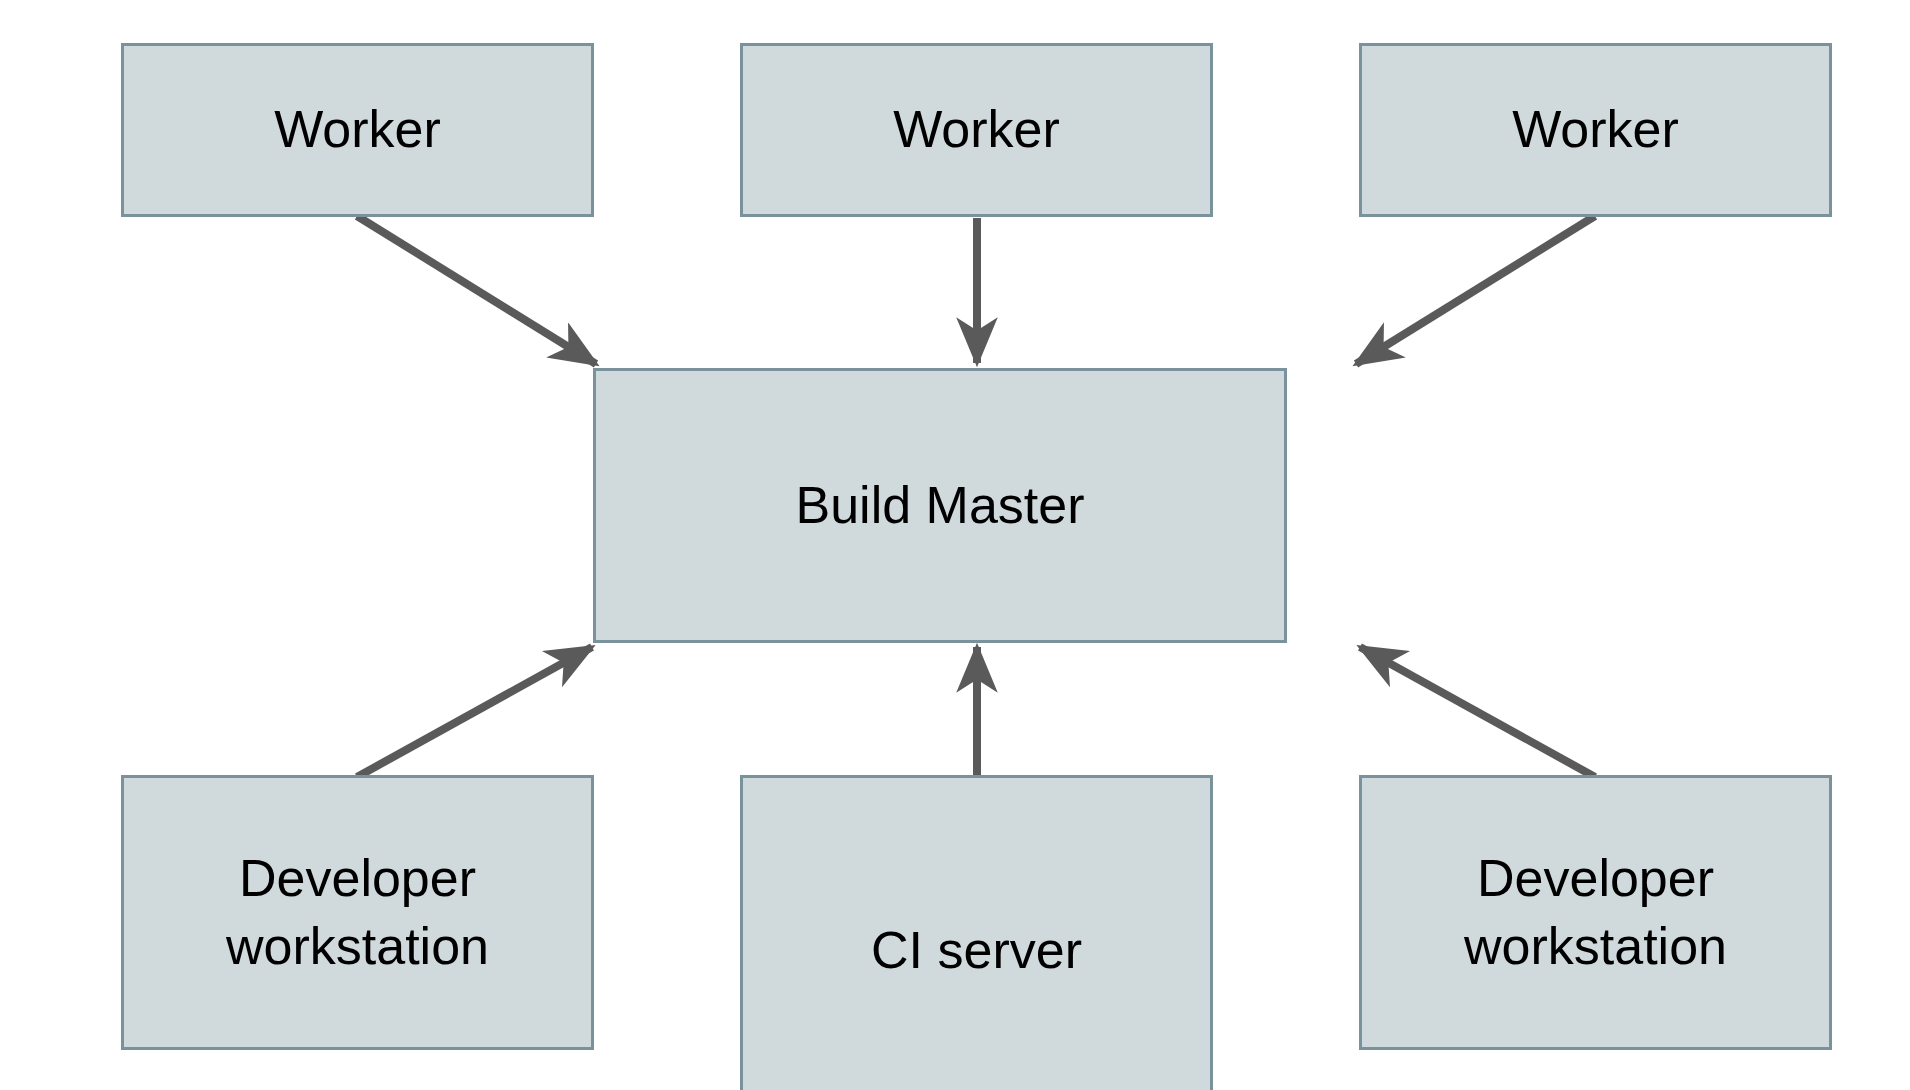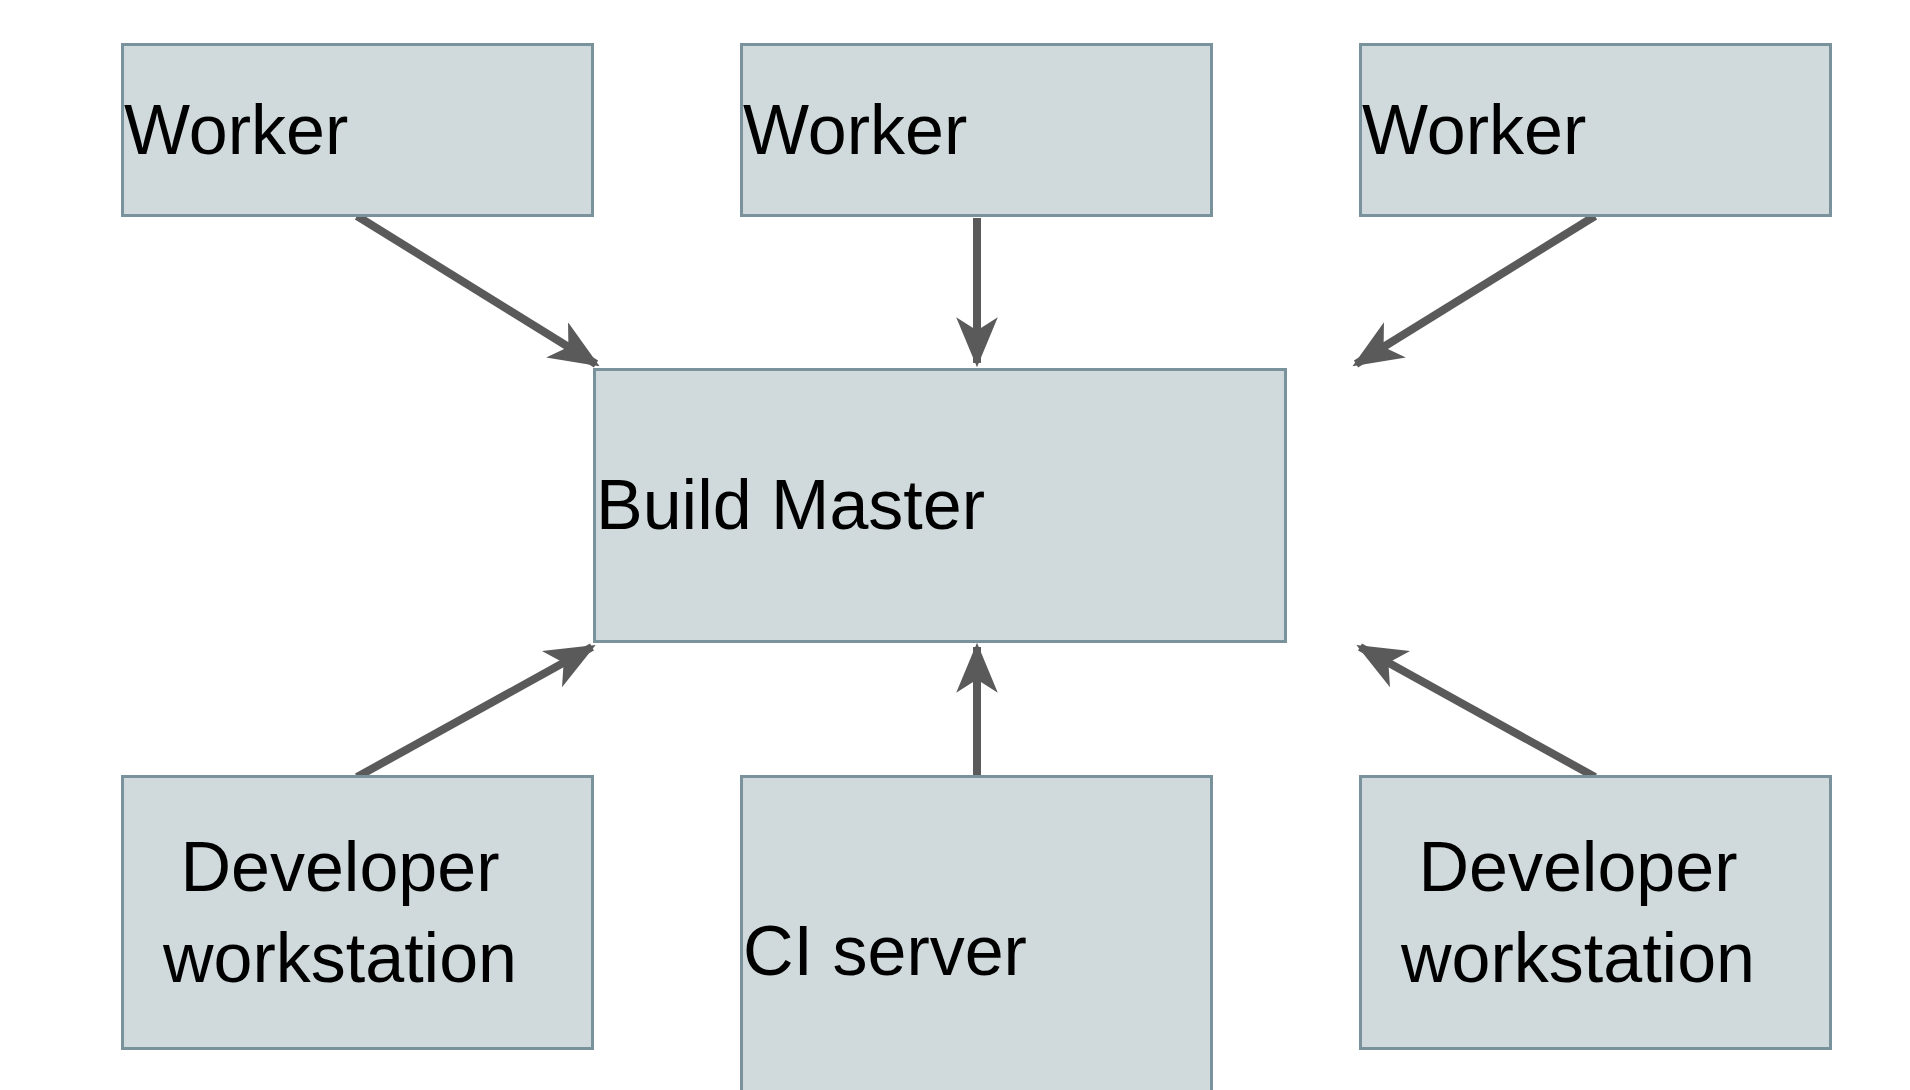--- a/index.html
+++ b/index.html
@@ -21,23 +21,23 @@
   .arrows{
     position:absolute;left:0;top:0;width:1910px;height:1090px;
     pointer-events:none;
   }
   .arrows line{stroke:var(--arrow);stroke-width:8;}
   .arrowhead{fill:var(--arrow);}
   .node{
     position:absolute;box-sizing:border-box;
     background:var(--node-fill);
     border:3px solid var(--node-border);
-    display:flex;align-items:center;justify-content:flex-start;
+    display:flex;align-items:center;justify-content:center;
     text-align:center;
-    font-size:70px;line-height:1.3;
+    font-size:52px;line-height:1.3;
     color:var(--text);
   }
   .node .label{display:block;}
   .node.dev .label{max-width:432px;}
   .worker-left  {left:121px; top:43px;  width:473px; height:174px;}
   .worker-center{left:740px; top:43px;  width:473px; height:174px;}
   .worker-right {left:1359px;top:43px;  width:473px; height:174px;}
   .build-master {left:593px; top:368px; width:694px; height:275px;}
   .dev-left     {left:121px; top:775px; width:473px; height:275px;}
   .ci-server    {left:740px; top:775px; width:473px; height:352px;}

